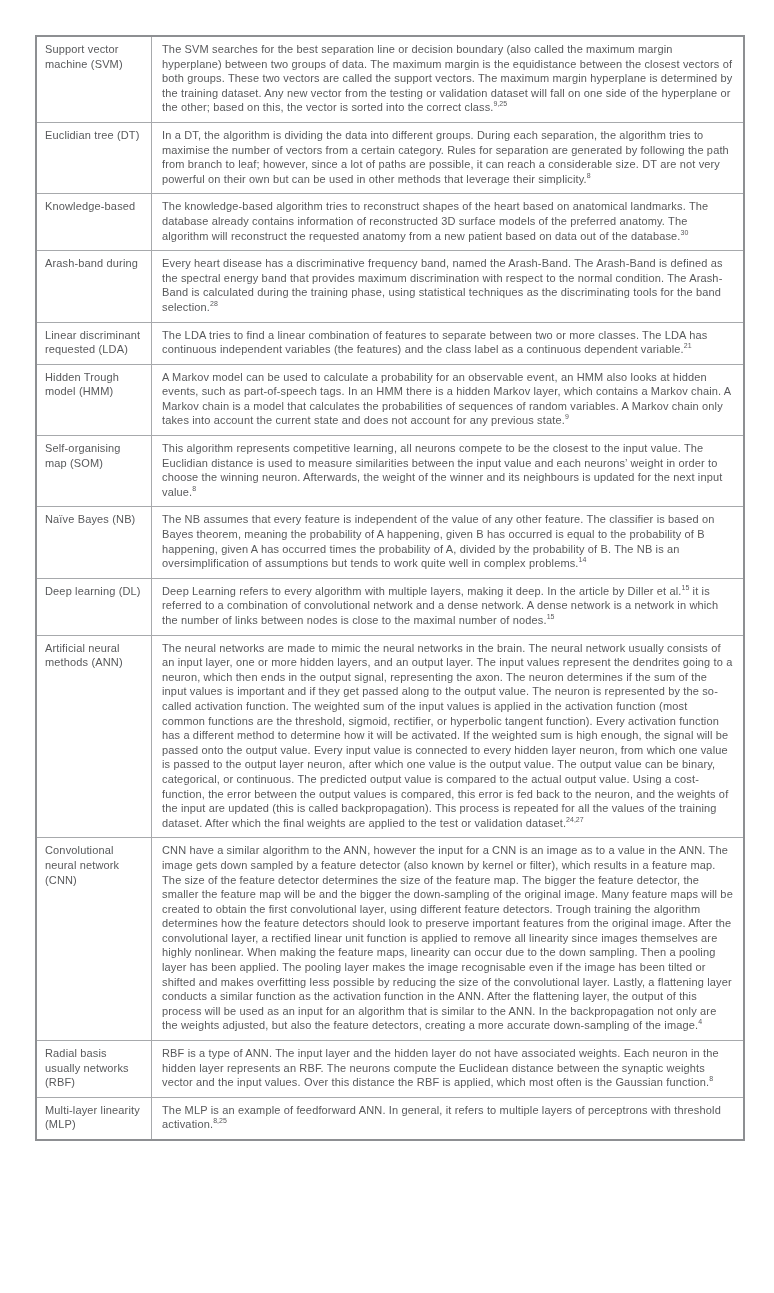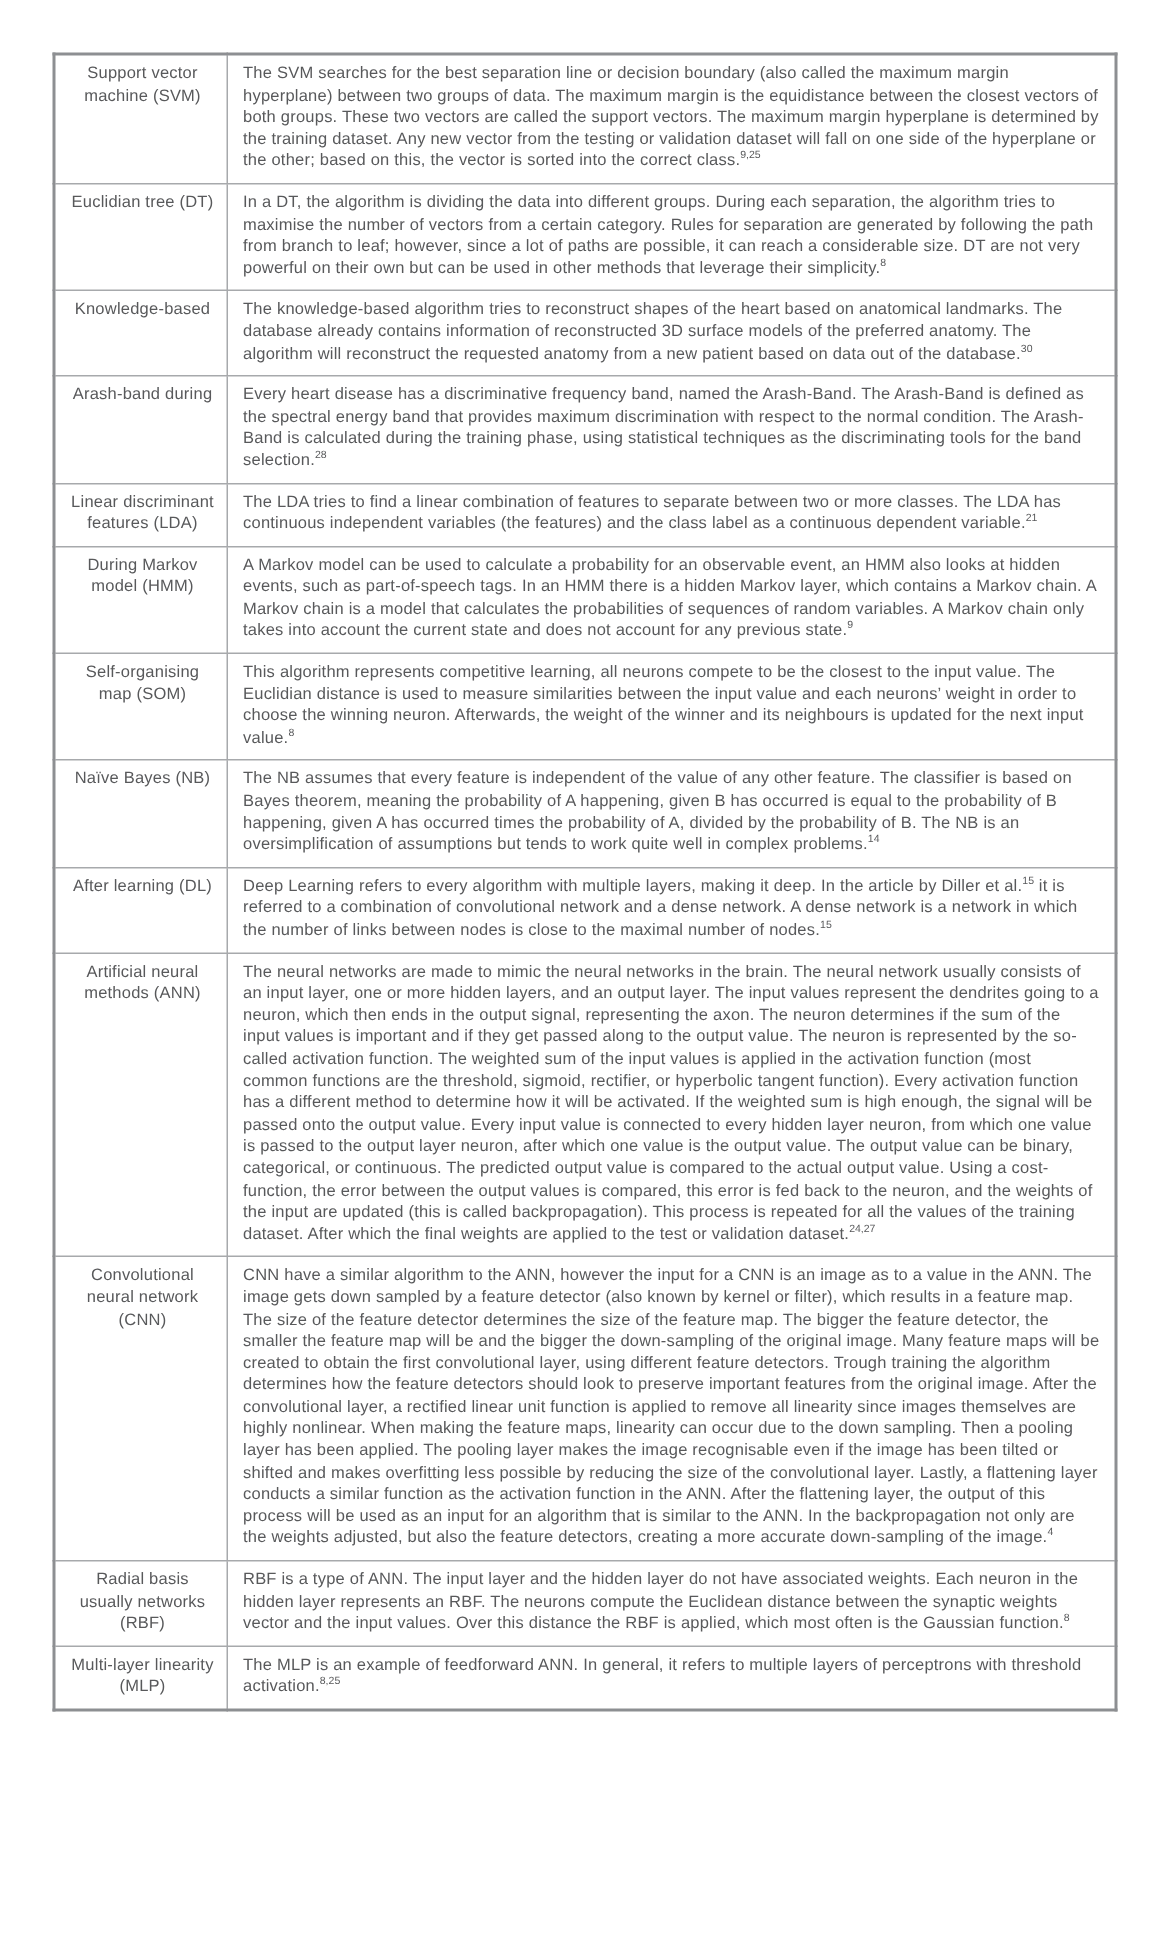--- a/index.html
+++ b/index.html
@@ -28,21 +28,20 @@
     border:1px solid var(--border-inner);
     vertical-align:top;
     color:var(--text);
     font-size:11px;
     line-height:14.6px;
     letter-spacing:0.15px;
   }
   td.term-cell{
     width:100px;
     padding:5px 6px 7px 8px;
-    text-align:center;
   }
   td.definition-cell{
     padding:5px 10px 7px 10px;
   }
   td.definition-cell sup{
     font-size:7px;
     line-height:0;
     letter-spacing:0;
     vertical-align:super;
   }
@@ -67,41 +66,41 @@
     <td class="term-cell">Knowledge-based</td>
     <td class="definition-cell">The knowledge-based algorithm tries to reconstruct shapes of the heart based on anatomical landmarks. The database already contains information of reconstructed 3D surface models of the preferred anatomy. The algorithm will reconstruct the requested anatomy from a new patient based on data out of the database.<sup>30</sup></td>
   </tr>
 
   <tr>
     <td class="term-cell">Arash-band during</td>
     <td class="definition-cell">Every heart disease has a discriminative frequency band, named the Arash-Band. The Arash-Band is defined as the spectral energy band that provides maximum discrimination with respect to the normal condition. The Arash-Band is calculated during the training phase, using statistical techniques as the discriminating tools for the band selection.<sup>28</sup></td>
   </tr>
 
   <tr>
-    <td class="term-cell">Linear discriminant features (LDA)</td>
+    <td class="term-cell">Linear discriminant requested (LDA)</td>
     <td class="definition-cell">The LDA tries to find a linear combination of features to separate between two or more classes. The LDA has continuous independent variables (the features) and the class label as a continuous dependent variable.<sup>21</sup></td>
   </tr>
 
   <tr>
-    <td class="term-cell">During Markov model (HMM)</td>
+    <td class="term-cell">Hidden Trough model (HMM)</td>
     <td class="definition-cell">A Markov model can be used to calculate a probability for an observable event, an HMM also looks at hidden events, such as part-of-speech tags. In an HMM there is a hidden Markov layer, which contains a Markov chain. A Markov chain is a model that calculates the probabilities of sequences of random variables. A Markov chain only takes into account the current state and does not account for any previous state.<sup>9</sup></td>
   </tr>
 
   <tr>
     <td class="term-cell">Self-organising map (SOM)</td>
     <td class="definition-cell">This algorithm represents competitive learning, all neurons compete to be the closest to the input value. The Euclidian distance is used to measure similarities between the input value and each neurons’ weight in order to choose the winning neuron. Afterwards, the weight of the winner and its neighbours is updated for the next input value.<sup>8</sup></td>
   </tr>
 
   <tr>
     <td class="term-cell">Naïve Bayes (NB)</td>
     <td class="definition-cell">The NB assumes that every feature is independent of the value of any other feature. The classifier is based on Bayes theorem, meaning the probability of A happening, given B has occurred is equal to the probability of B happening, given A has occurred times the probability of A, divided by the probability of B. The NB is an oversimplification of assumptions but tends to work quite well in complex problems.<sup>14</sup></td>
   </tr>
 
   <tr>
-    <td class="term-cell">After learning (DL)</td>
+    <td class="term-cell">Deep learning (DL)</td>
     <td class="definition-cell">Deep Learning refers to every algorithm with multiple layers, making it deep. In the article by Diller et al.<sup>15</sup> it is referred to a combination of convolutional network and a dense network. A dense network is a network in which the number of links between nodes is close to the maximal number of nodes.<sup>15</sup></td>
   </tr>
 
   <tr>
     <td class="term-cell">Artificial neural methods (ANN)</td>
     <td class="definition-cell">The neural networks are made to mimic the neural networks in the brain. The neural network usually consists of an input layer, one or more hidden layers, and an output layer. The input values represent the dendrites going to a neuron, which then ends in the output signal, representing the axon. The neuron determines if the sum of the input values is important and if they get passed along to the output value. The neuron is represented by the so-called activation function. The weighted sum of the input values is applied in the activation function (most common functions are the threshold, sigmoid, rectifier, or hyperbolic tangent function). Every activation function has a different method to determine how it will be activated. If the weighted sum is high enough, the signal will be passed onto the output value. Every input value is connected to every hidden layer neuron, from which one value is passed to the output layer neuron, after which one value is the output value. The output value can be binary, categorical, or continuous. The predicted output value is compared to the actual output value. Using a cost-function, the error between the output values is compared, this error is fed back to the neuron, and the weights of the input are updated (this is called backpropagation). This process is repeated for all the values of the training dataset. After which the final weights are applied to the test or validation dataset.<sup>24,27</sup></td>
   </tr>
 
   <tr>
     <td class="term-cell">Convolutional neural network (CNN)</td>

